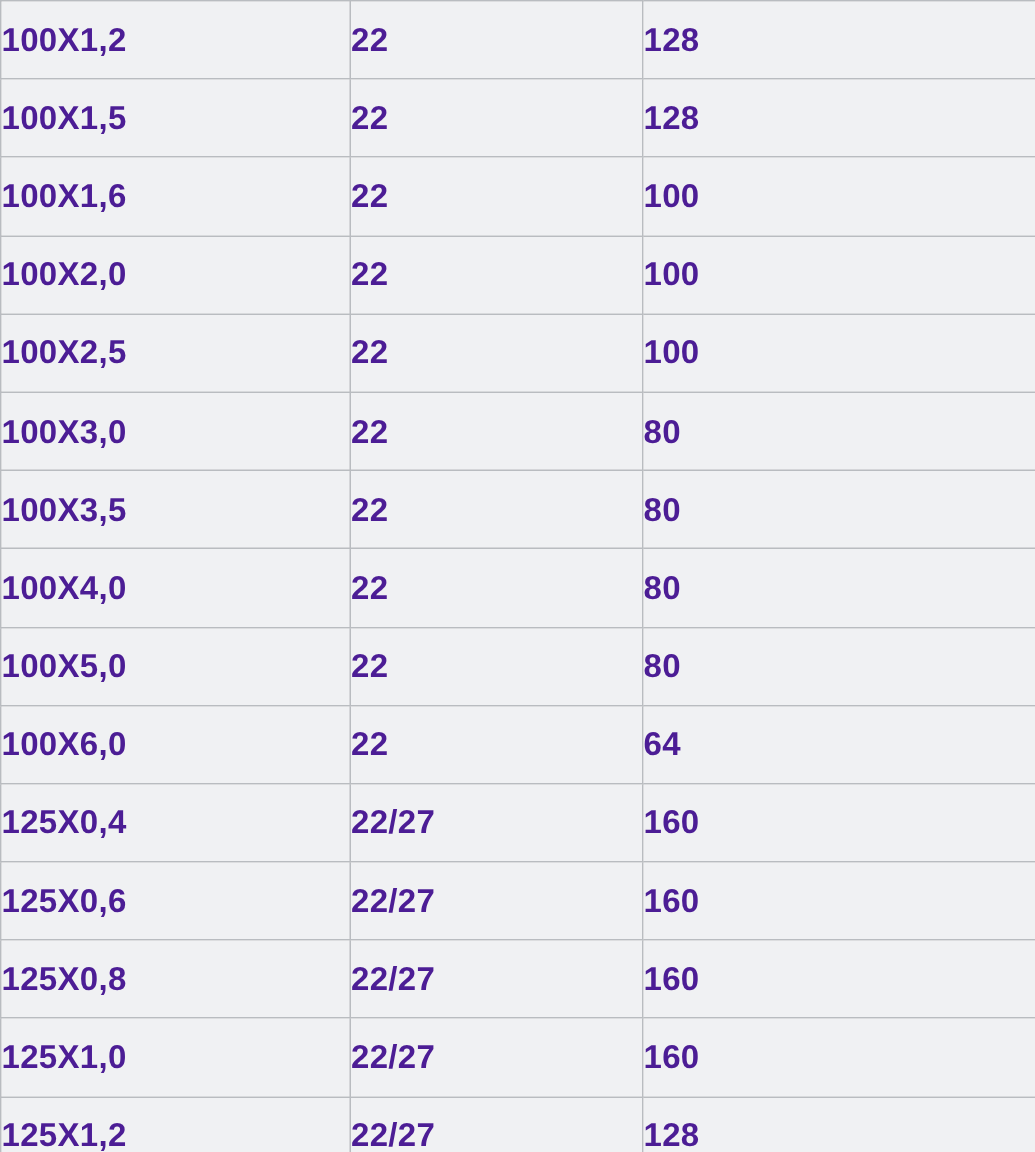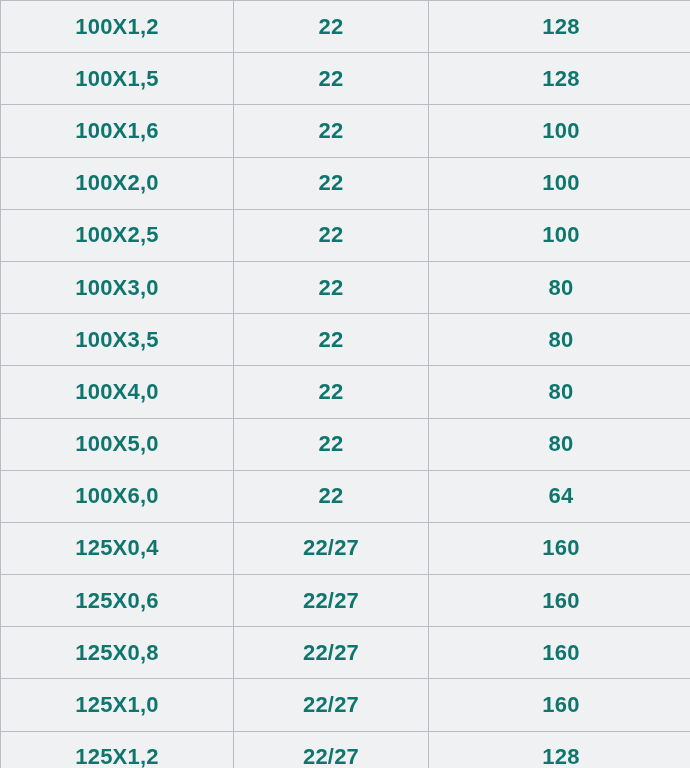--- a/index.html
+++ b/index.html
@@ -14,24 +14,23 @@
     overflow: hidden;
   }
   table.spec-table {
     border-collapse: collapse;
     width: 690px;
     table-layout: fixed;
   }
   table.spec-table td {
     border: 1px solid #b9bcc0;
     background: #f0f1f3;
-    color: #0f766e;
+    color: #4c1d95;
     font-size: 22px;
     font-weight: bold;
-    text-align: center;
     height: 51.2px;
     padding: 0;
     letter-spacing: 0.2px;
     white-space: nowrap;
     overflow: hidden;
   }
   table.spec-table td.col-0 { width: 232px; }
   table.spec-table td.col-1 { width: 194px; }
   table.spec-table td.col-2 { width: 264px; }
   

